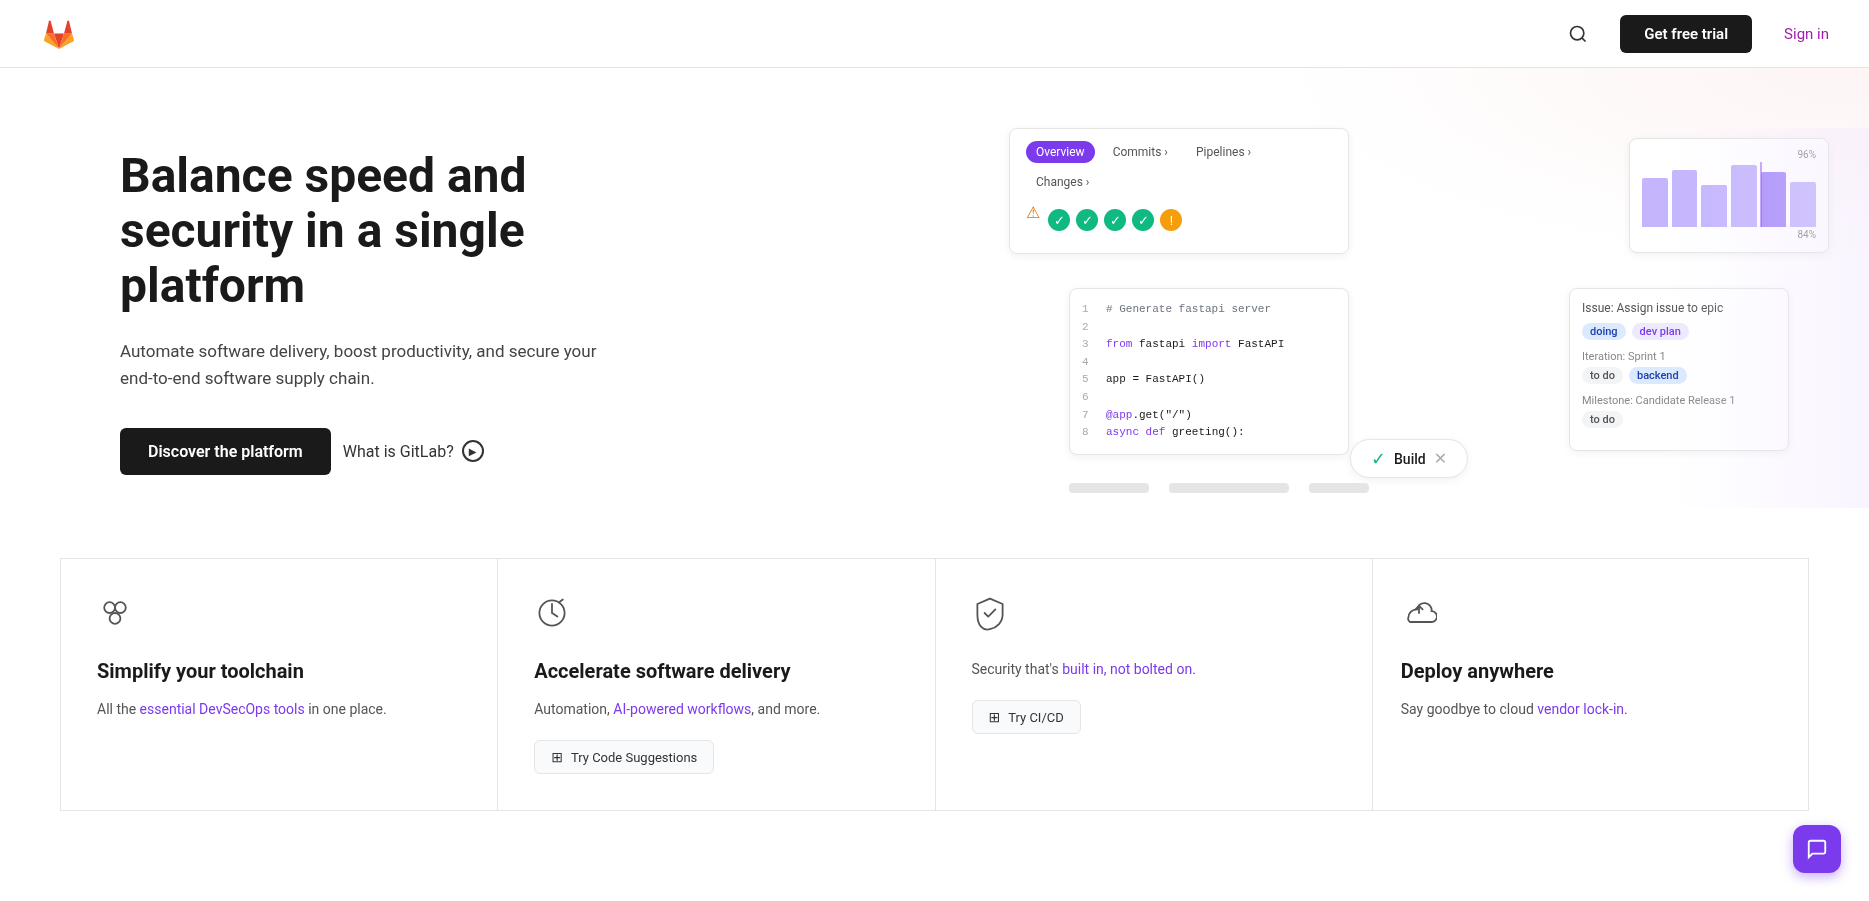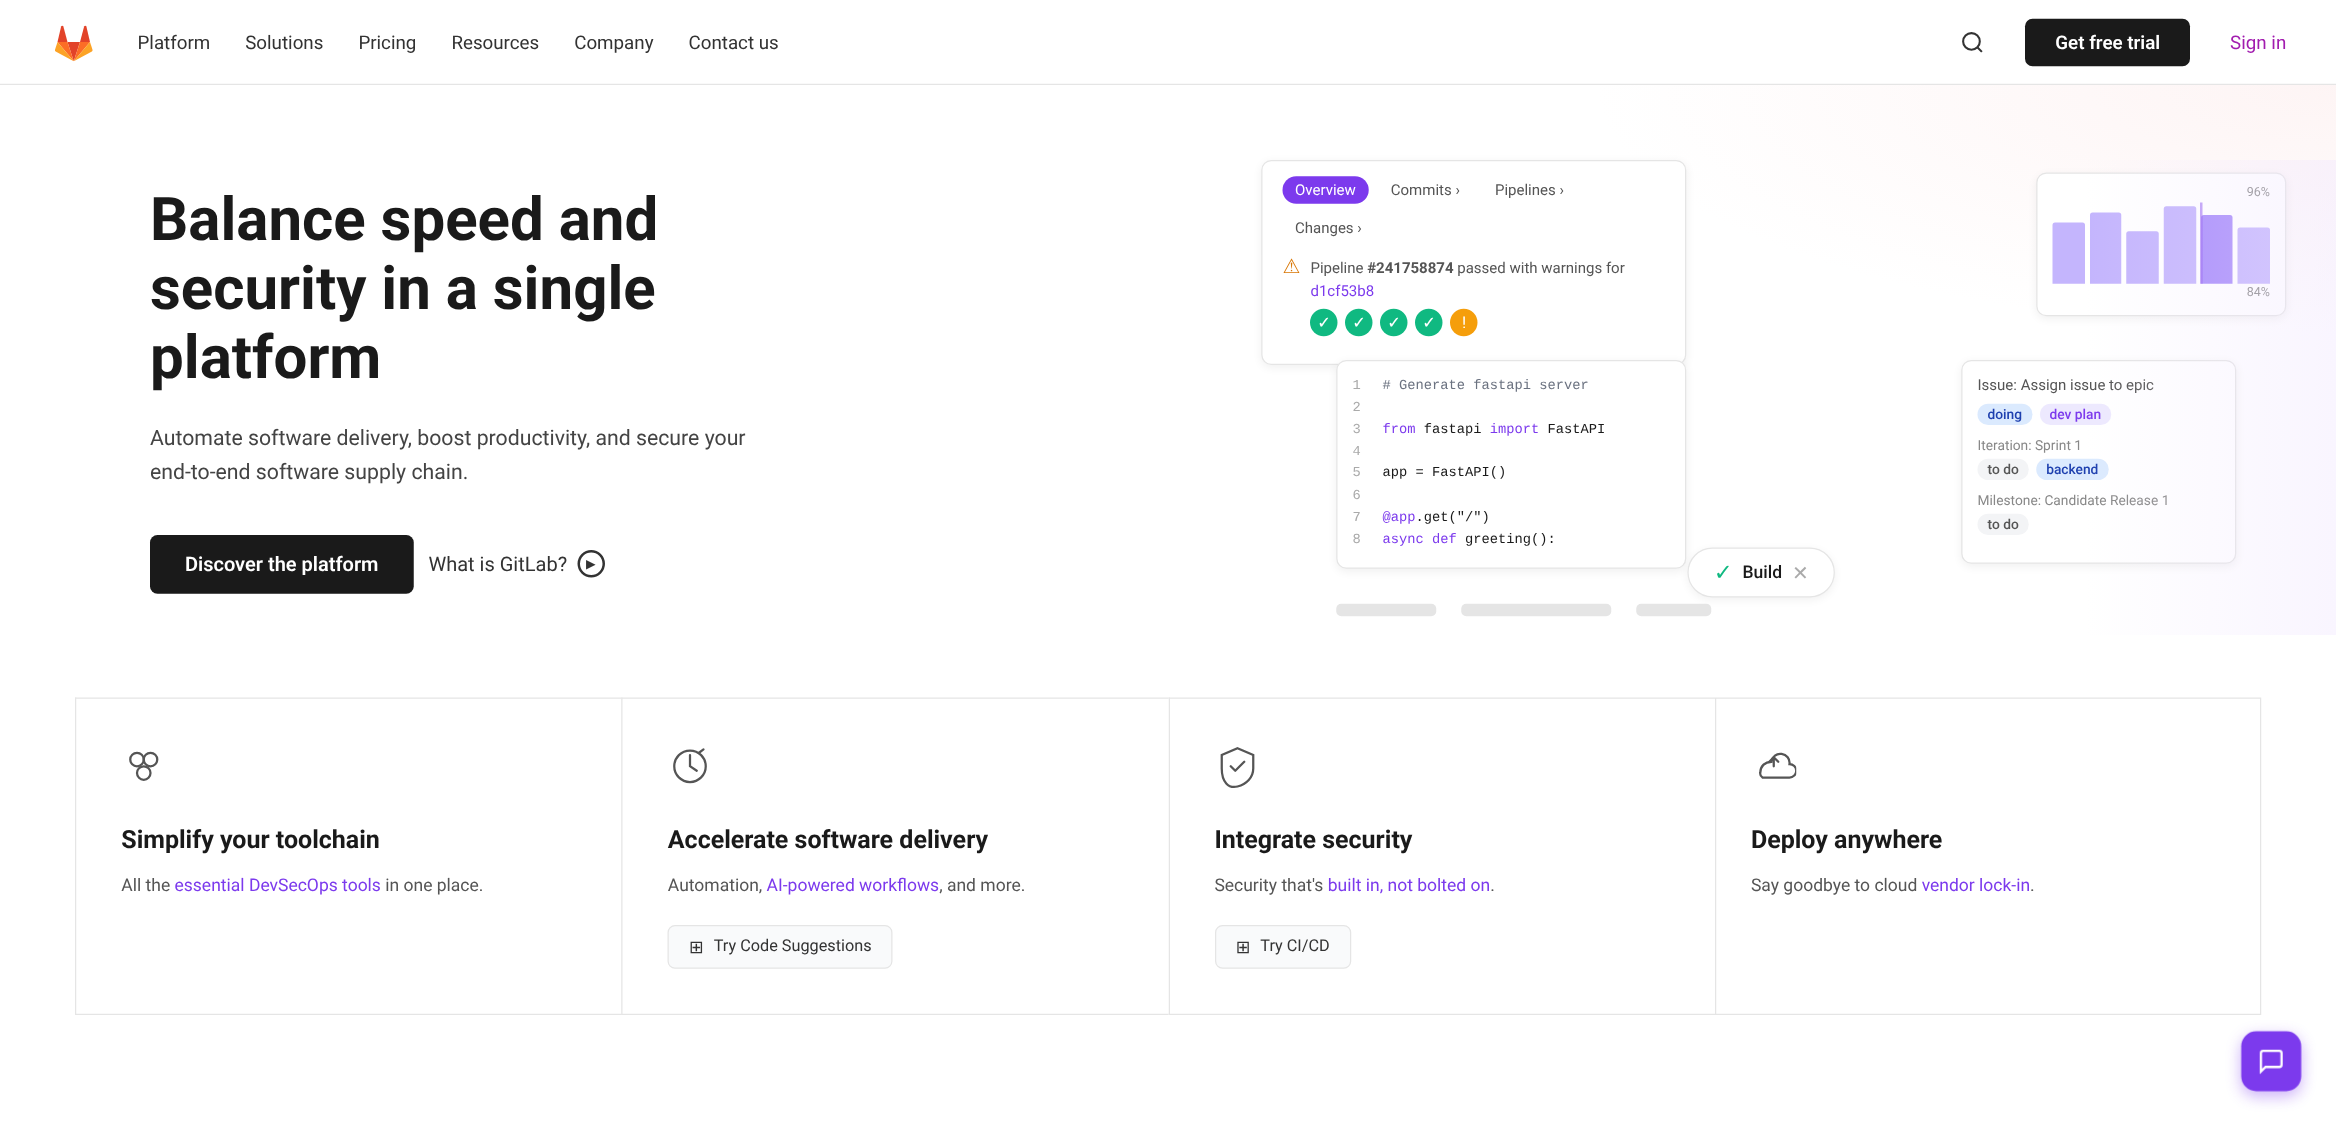--- a/index.html
+++ b/index.html
@@ -183,28 +183,20 @@
 
     <svg class="nav-logo" viewBox="0 0 380 380" xmlns="http://www.w3.org/2000/svg">
       <path d="M190 340l50-154H140L190 340z" fill="#e24329"></path>
       <path d="M190 340L140 186H60L190 340z" fill="#fc6d26"></path>
       <path d="M60 186l-20 62a13 13 0 005 14L190 340 60 186z" fill="#fca326"></path>
       <path d="M60 186h80L107 62c-3-9-15-9-18 0L60 186z" fill="#e24329"></path>
       <path d="M190 340l50-154h80L190 340z" fill="#fc6d26"></path>
       <path d="M320 186l20 62a13 13 0 01-5 14L190 340l130-154z" fill="#fca326"></path>
       <path d="M320 186h-80l33-124c3-9 15-9 18 0L320 186z" fill="#e24329"></path>
     </svg>
-    <div class="nav-links">
-      <button class="nav-link">Platform</button>
-      <button class="nav-link">Solutions</button>
-      <button class="nav-link">Pricing</button>
-      <button class="nav-link">Resources</button>
-      <button class="nav-link">Company</button>
-      <button class="nav-link">Contact us</button>
-    </div>
   </div>
   <div class="nav-right">
     <button class="search-icon-btn">
       <svg width="20" height="20" viewBox="0 0 24 24" fill="none" stroke="currentColor" stroke-width="2">
         <circle cx="11" cy="11" r="8"></circle>
           <line x1="21" y1="21" x2="16.65" y2="16.65"></line>
       </svg>
     </button>
     <button class="btn-trial">Get free trial</button>
     <button class="btn-signin">Sign in</button>
@@ -231,23 +223,20 @@
       <div class="card-pipeline">
         <div class="card-tabs">
           <span class="tab-pill active">Overview</span>
           <span class="tab-pill inactive">Commits ›</span>
           <span class="tab-pill inactive">Pipelines ›</span>
           <span class="tab-pill inactive">Changes ›</span>
         </div>
         <div class="pipeline-info">
           <span class="pipeline-warn">⚠</span>
           <div>
-            <span class="pipeline-text">
-              Pipeline <strong>#241758874</strong> passed with warnings for <span style="color:#7c3aed">d1cf53b8</span>
-            </span>
             <div class="check-icons">
               <span class="check-icon check-green">✓</span>
               <span class="check-icon check-green">✓</span>
               <span class="check-icon check-green">✓</span>
               <span class="check-icon check-green">✓</span>
               <span class="check-icon check-warn">!</span>
             </div>
           </div>
         </div>
       </div>
@@ -370,21 +359,20 @@
     </a>
   </div>
 
   <div class="feature-card">
     <div class="feature-icon">
       <svg width="36" height="36" viewBox="0 0 40 40" fill="none" xmlns="http://www.w3.org/2000/svg">
         <path d="M20 4 L34 10 v12 c0 8-6 14-14 16 C12 40 6 34 6 22 V10 L20 4z" stroke="#555" stroke-width="2" fill="none"></path>
         <path d="M14 20 l4 4 8-8" stroke="#555" stroke-width="2" stroke-linecap="round" stroke-linejoin="round"></path>
       </svg>
     </div>
-    <h3 class="feature-title">Integrate security</h3>
     <p class="feature-desc">
       Security that's <a class="feature-link">built in, not bolted on</a>.
     </p>
     <a class="feature-cta">
       <span class="cta-icon">⊞</span>
       <span>Try CI/CD</span>
     </a>
   </div>
 
   <div class="feature-card">

